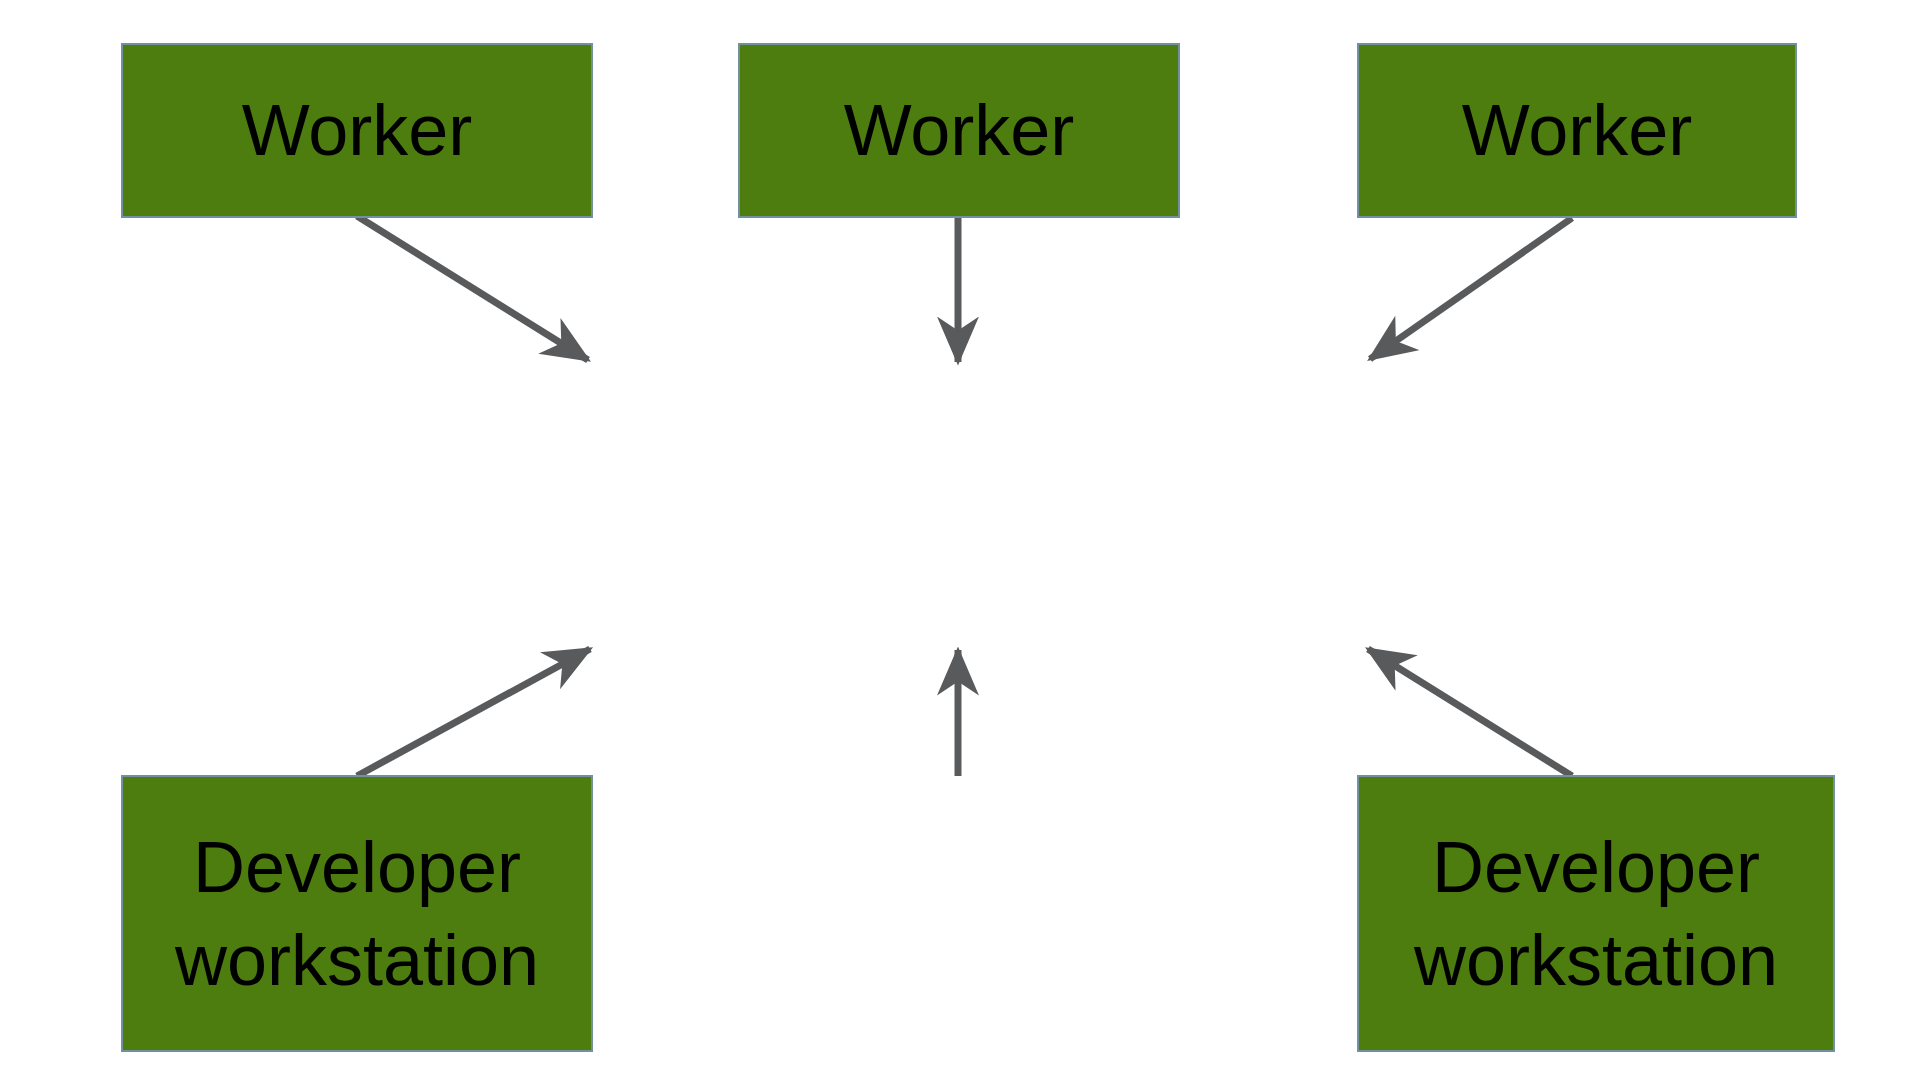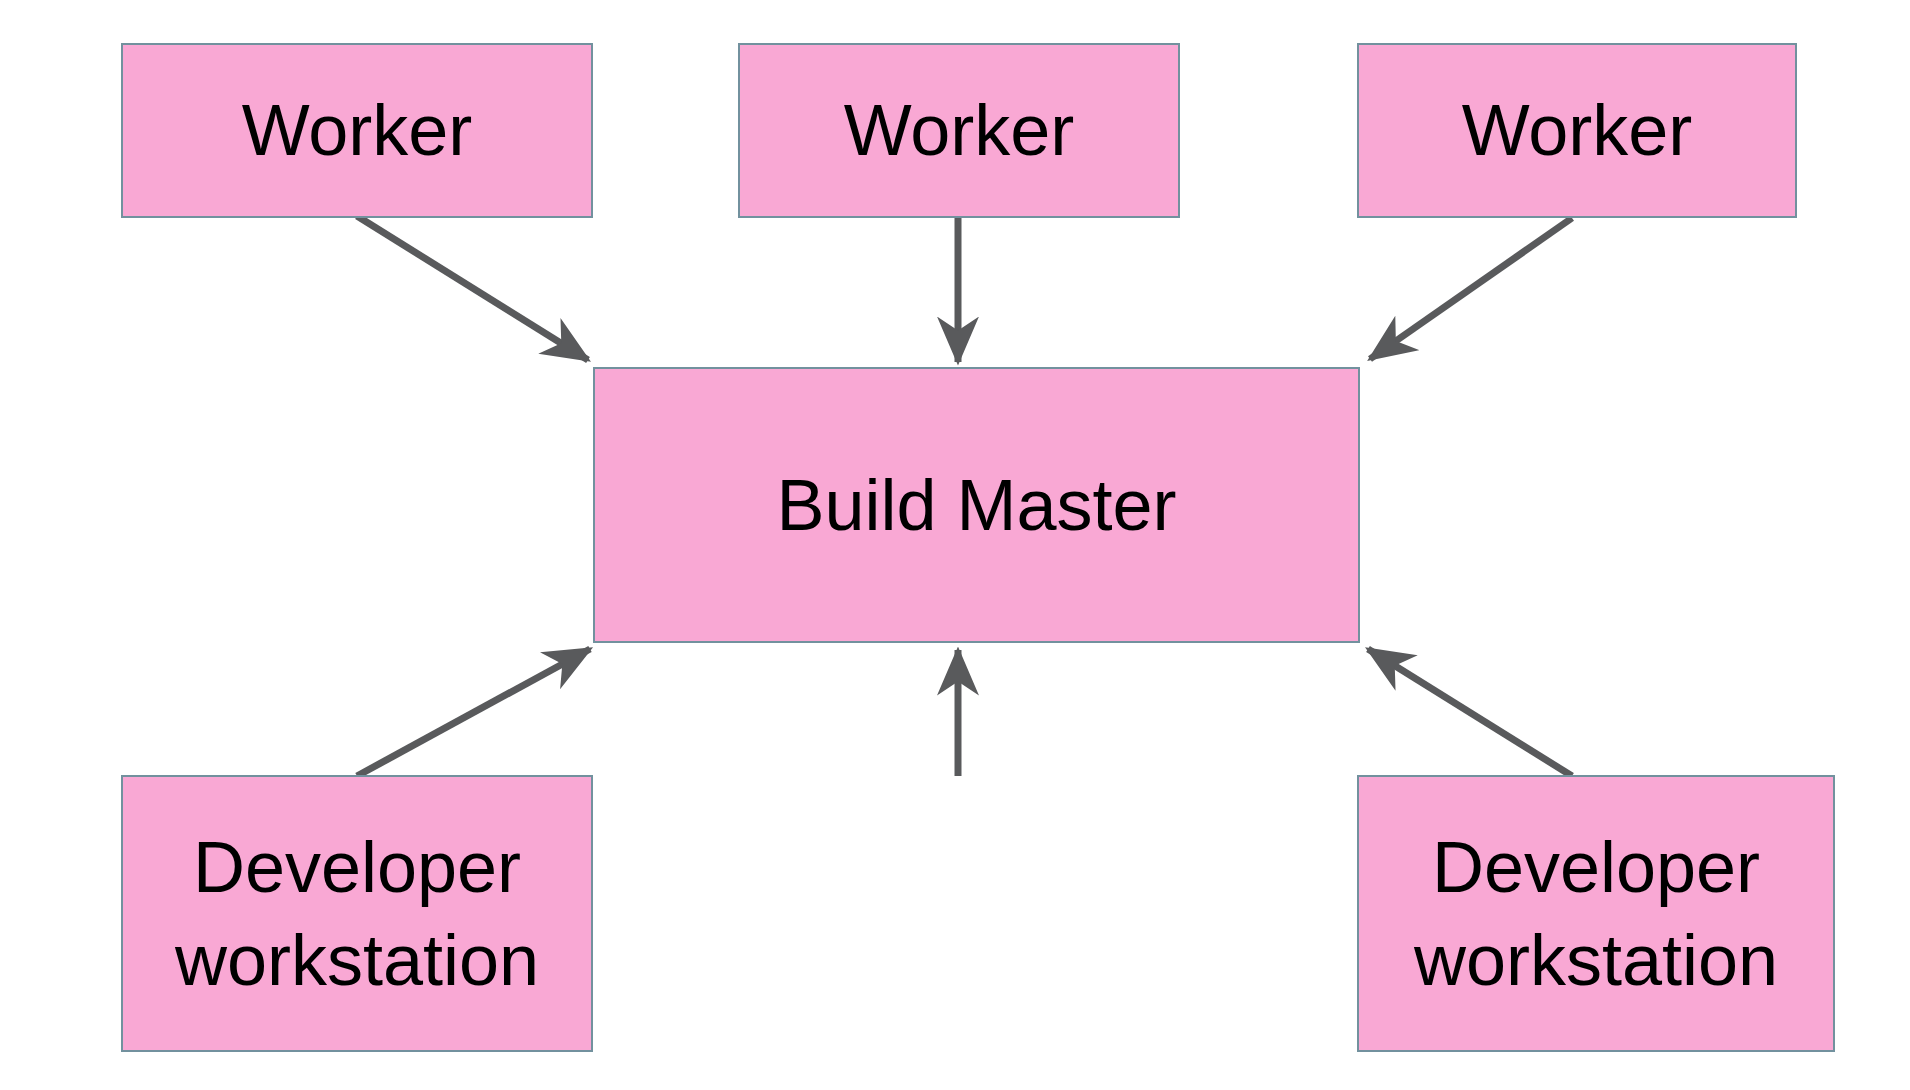--- a/index.html
+++ b/index.html
@@ -19,21 +19,21 @@
     position: absolute;
     left: 0;
     top: 0;
     width: 1910px;
     height: 1090px;
     pointer-events: none;
   }
   .node {
     position: absolute;
     box-sizing: border-box;
-    background: #f9a8d4;
+    background: #4d7c0f;
     border: 2px solid #72919e;
     display: flex;
     align-items: center;
     justify-content: center;
     text-align: center;
   }
   .node .label {
     font-size: 72px;
     line-height: 1.28;
     color: #000000;
@@ -77,23 +77,20 @@
   </div>
 
   <div class="node node-worker-2">
     <span class="label">Worker</span>
   </div>
 
   <div class="node node-worker-3">
     <span class="label">Worker</span>
   </div>
 
-  <div class="node node-build-master">
-    <span class="label">Build Master</span>
-  </div>
 
   <div class="node node-dev-left">
     <span class="label">Developer workstation</span>
   </div>
 
 
   <div class="node node-dev-right">
     <span class="label">Developer workstation</span>
   </div>
 

